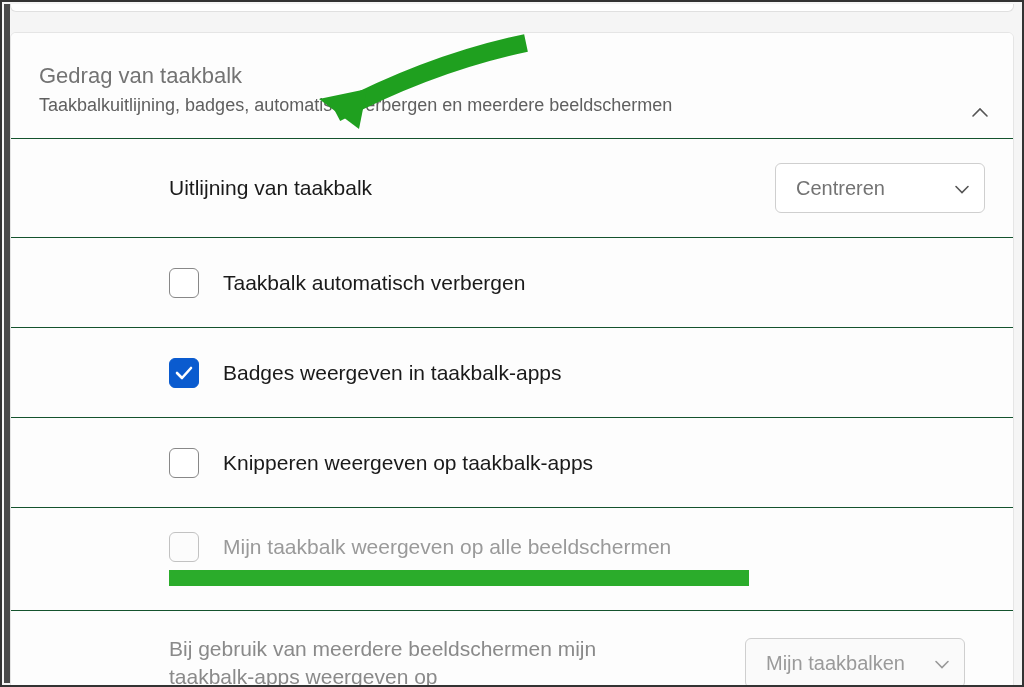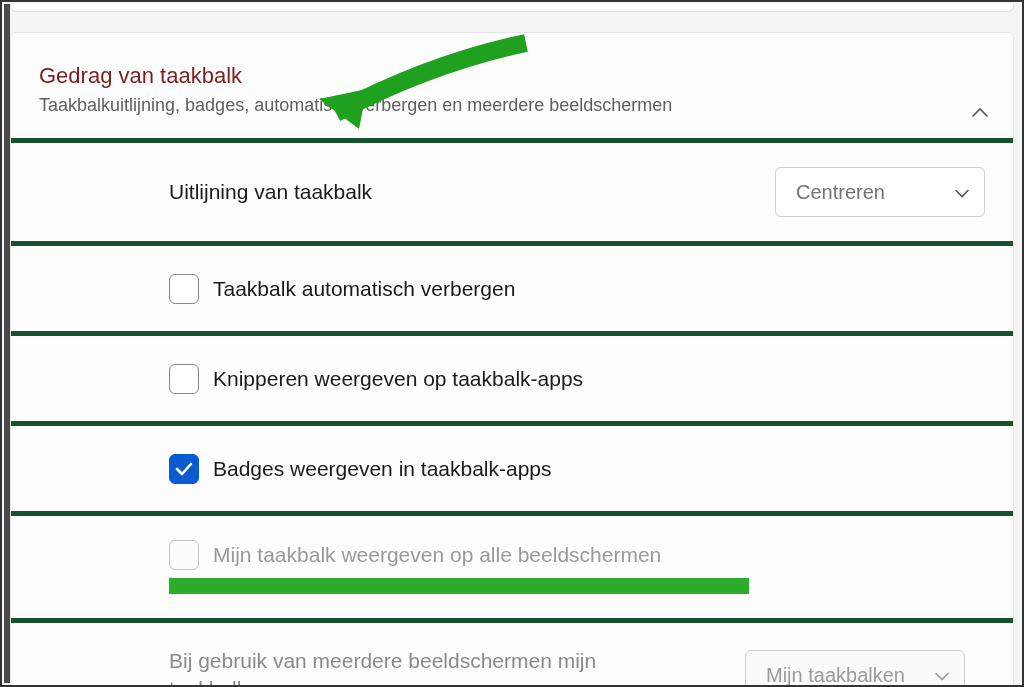--- a/index.html
+++ b/index.html
@@ -31,38 +31,38 @@
       overflow: hidden;
       position: relative;
     }
     .section-header {
       padding: 30px 28px 22px 28px;
       background: #fdfdfd;
     }
     .section-title {
       font-size: 22px;
       font-weight: 400;
-      color: #7f1d1d;
+      color: #737373;
       margin-bottom: 6px;
     }
     .section-subtitle {
       font-size: 18px;
       color: #5f5f5f;
       font-weight: 400;
     }
     .expand-caret {
       position: absolute;
       right: 24px;
       top: 72px;
     }
     .row {
       display: flex;
       align-items: center;
       padding: 24px 28px 24px 100px;
-      border-top: 5px solid #14532d;
+      border-top: 1px solid #14532d;
       min-height: 90px;
       background: #fdfdfd;
     }
     .row-alignment {
       justify-content: space-between;
       padding-left: 158px;
     }
     .row-label {
       font-size: 21px;
       color: #1a1a1a;
@@ -72,21 +72,21 @@
       color: #9a9a9a;
     }
     .row-label.secondary {
       color: #8a8a8a;
       flex: 0 0 54%;
       line-height: 1.35;
     }
     .chk-wrap {
       display: flex;
       align-items: center;
-      gap: 14px;
+      gap: 24px;
     }
     .checkbox {
       width: 30px;
       height: 30px;
       border: 1.5px solid #888;
       border-radius: 6px;
       background: #fff;
       display: flex;
       align-items: center;
       justify-content: center;
@@ -198,35 +198,35 @@
       <div class="chk-wrap">
         <div class="checkbox">
           
         </div>
         <div class="row-label">Taakbalk automatisch verbergen</div>
       </div>
     </div>
 
     <div class="row" style="padding-left:158px">
       <div class="chk-wrap">
-        <div class="checkbox">
-          
-        </div>
-        <div class="row-label">Knipperen weergeven op taakbalk-apps</div>
-      </div>
-    </div>
-
-    <div class="row" style="padding-left:158px">
-      <div class="chk-wrap">
         <div class="checkbox checked">
           <svg width="18" height="14" viewBox="0 0 18 14">
               <path d="M2 7 L7 12 L16 2" stroke="#fff" stroke-width="2.6" fill="none" stroke-linecap="round" stroke-linejoin="round"></path>
             </svg>
         </div>
         <div class="row-label">Badges weergeven in taakbalk-apps</div>
+      </div>
+    </div>
+
+    <div class="row" style="padding-left:158px">
+      <div class="chk-wrap">
+        <div class="checkbox">
+          
+        </div>
+        <div class="row-label">Knipperen weergeven op taakbalk-apps</div>
       </div>
     </div>
 
     <div class="row" style="padding-left:158px; flex-direction:column; align-items:flex-start;">
       <div class="chk-wrap">
         <div class="checkbox disabled">
           
         </div>
         <div class="row-label disabled">Mijn taakbalk weergeven op alle beeldschermen</div>
       </div>

